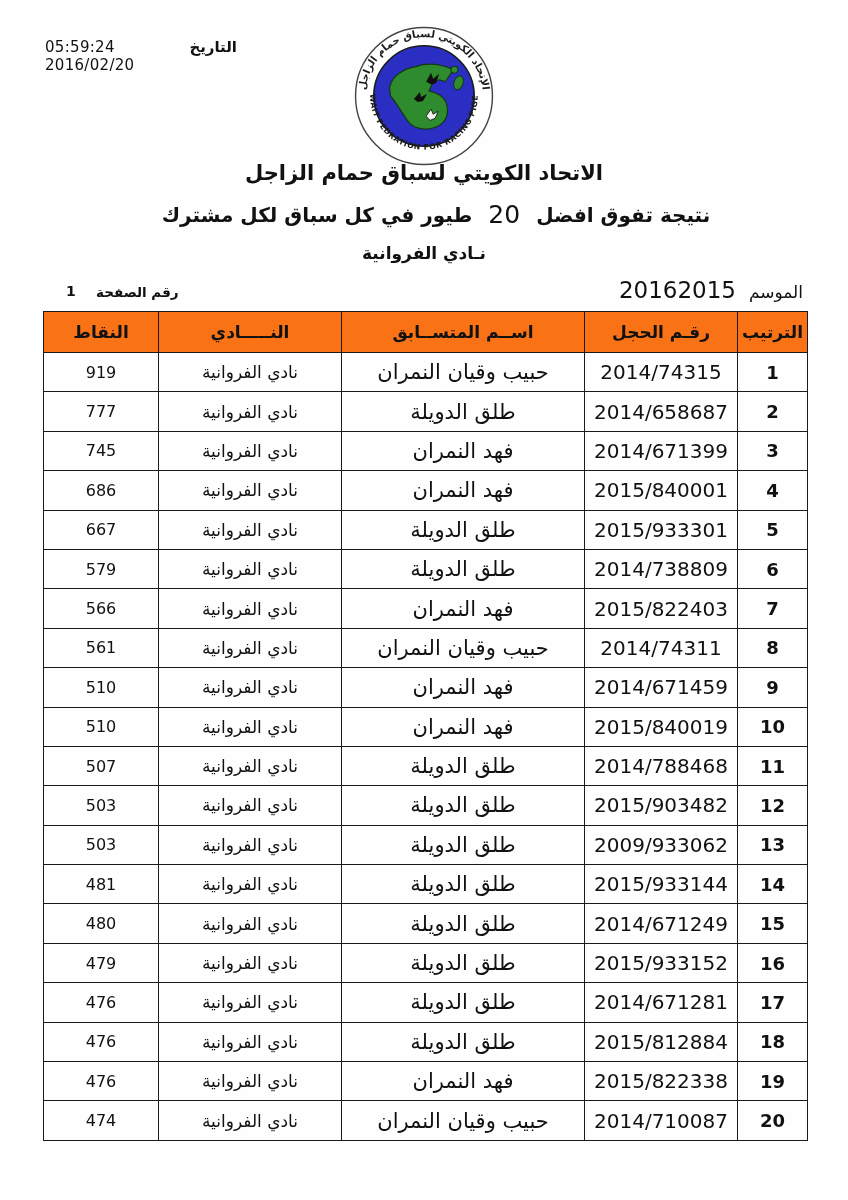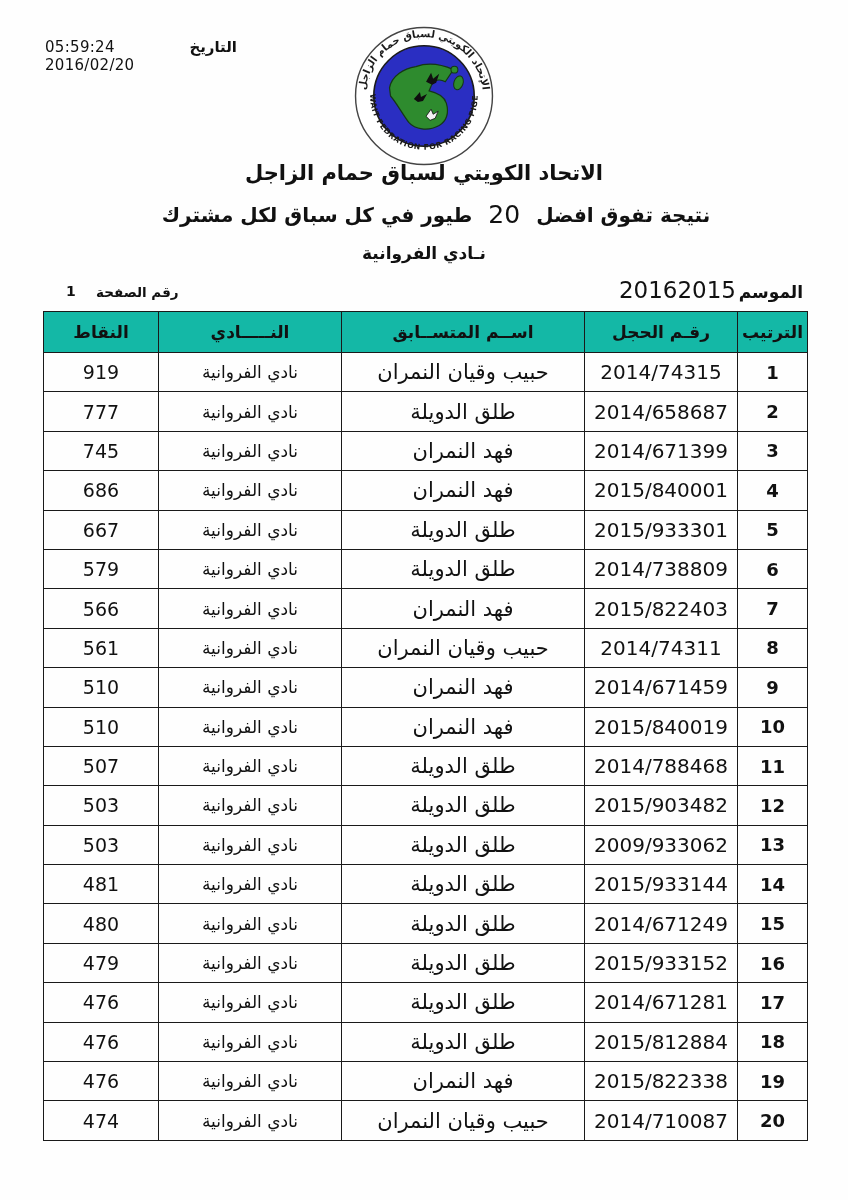--- a/index.html
+++ b/index.html
@@ -36,45 +36,45 @@
   .subtitle-number{
     font-weight:400;font-size:25px;margin:0 16px;
     display:inline-block;transform:translateY(1px);
   }
   .title-3{
     position:absolute;top:243px;left:0;width:100%;
     text-align:center;direction:rtl;
     font-size:17px;font-weight:bold;
   }
   
-  .season-label{position:absolute;top:282px;right:45px;font-size:17px;font-weight:bold;direction:rtl;margin-left:20px;}
+  .season-label{position:absolute;top:282px;right:45px;font-size:17px;font-weight:normal;direction:rtl;margin-left:20px;}
   .season-value{position:absolute;top:277px;right:112px;font-size:23px;direction:ltr;}
   .pagenum-label{position:absolute;top:284px;left:96px;font-size:13.5px;font-weight:bold;direction:rtl;}
   .pagenum-value{position:absolute;top:283px;left:66px;font-size:14px;font-weight:bold;}
   
   table.results{
     position:absolute;top:311px;left:43px;
     width:764px;direction:rtl;
     border-collapse:collapse;table-layout:fixed;
   }
   table.results th, table.results td{
     border:1.5px solid #1a1a1a;
     text-align:center;vertical-align:middle;
     padding:0 4px;overflow:hidden;white-space:nowrap;
   }
   table.results th{
-    background:#14b8a6;height:40px;
+    background:#f97316;height:40px;
     font-size:17px;font-weight:bold;
   }
   table.results td{height:38.4px;}
   td.col-rank{font-size:18px;font-weight:bold;}
   td.col-ring_number{font-size:20px;}
   td.col-competitor_name{font-size:21px;}
   td.col-club{font-size:17px;}
-  td.col-points{font-size:19px;}
+  td.col-points{font-size:16px;}
   .ltr{direction:ltr;unicode-bidi:embed;}
 </style>
 </head>
 <body>
 
 <div class="page">
 
   <div class="date-row">
     <span class="date-label">التاريخ</span>
     <span class="date-value">05:59:24 2016/02/20</span>

